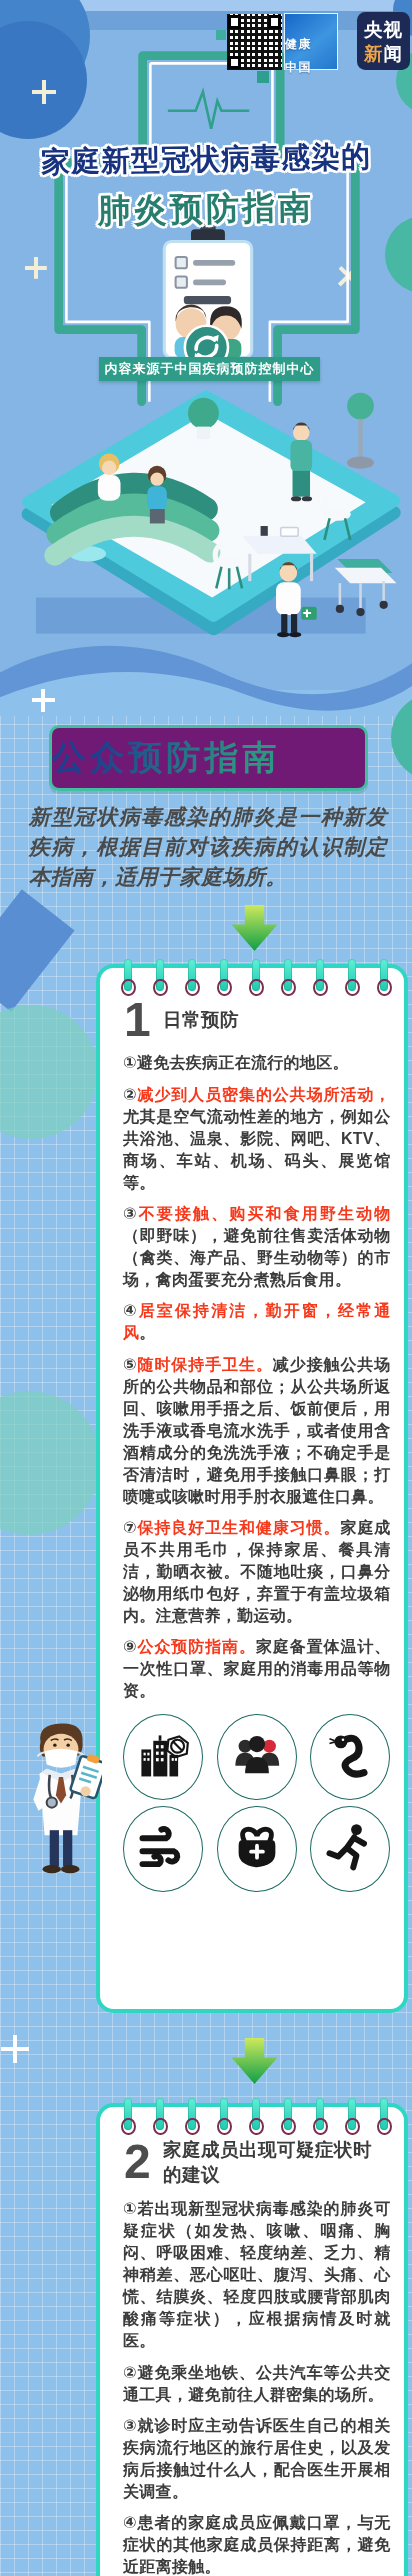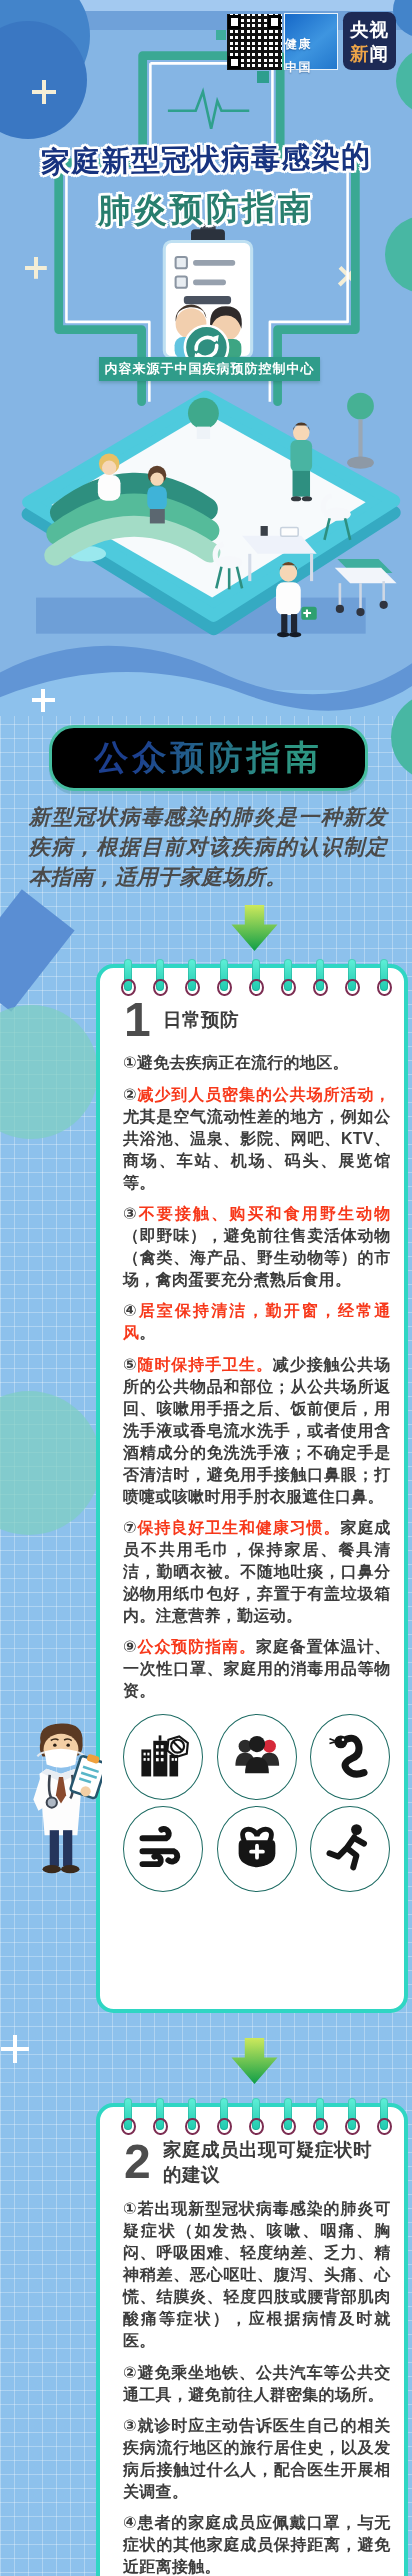--- a/index.html
+++ b/index.html
@@ -22,21 +22,21 @@
   
   .qr{left:227px;top:14.4px;width:55px;height:56px;background:
       repeating-linear-gradient(0deg,#111 0 2.6px,transparent 2.6px 5.7px),
       repeating-linear-gradient(90deg,#111 0 2.6px,#fff 2.6px 5.7px);}
   .qr .f{position:absolute;width:13.4px;height:13.4px;border:3.1px solid #000;background:#fff;}
   .qr .f1{left:1px;top:1px;} .qr .f2{right:1px;top:1px;} .qr .f3{left:1px;bottom:1px;}
   .logo-jk{left:284px;top:13.4px;width:54px;height:57px;border:1px solid #e8f2fa;
       background:linear-gradient(140deg,#1668c8 0%,#3e95e0 55%,#2277cc 100%);
       color:#fff;font-weight:900;font-size:12px;line-height:23px;text-align:left;
       padding-top:19px;letter-spacing:1.5px;text-shadow:0 1px 1.5px rgba(0,40,90,.4);}
-  .logo-cctv{left:343px;top:12.4px;width:53px;height:58px;background:#1d2a55;border-radius:8.2px;
+  .logo-cctv{left:357px;top:12.4px;width:53px;height:58px;background:#1d2a55;border-radius:8.2px;
       color:#fff;font-weight:900;font-size:18.5px;line-height:24px;text-align:center;padding-top:5.2px;letter-spacing:1px;}
   .logo-cctv .nw{color:#eda548;}
 
   
   .title1{left:0;top:140px;width:412px;text-align:center;font-size:29px;font-weight:900;color:#17337f;
       letter-spacing:1px;transform:rotate(-1deg);
       text-shadow:-2.1px -2.1px 0 #fff,2.1px -2.1px 0 #fff,-2.1px 2.1px 0 #fff,2.1px 2.1px 0 #fff,0 -2.6px 0 #fff,0 2.6px 0 #fff,-2.6px 0 0 #fff,2.6px 0 0 #fff;}
   .title2{left:0;top:187px;width:412px;text-align:center;font-size:33px;font-weight:900;color:#287e6e;
       letter-spacing:3.1px;transform:rotate(-1deg);
       text-shadow:-2.1px -2.1px 0 #fff,2.1px -2.1px 0 #fff,-2.1px 2.1px 0 #fff,2.1px 2.1px 0 #fff,0 -2.6px 0 #fff,0 2.6px 0 #fff,-2.6px 0 0 #fff,2.6px 0 0 #fff;}
@@ -44,22 +44,22 @@
   .ribbon{left:99px;top:357px;width:221px;height:24px;background:#2f9c8a;color:#fff;
       font-size:13px;font-weight:700;letter-spacing:1px;text-align:center;line-height:24px;
       box-shadow:0 1.5px 3.1px rgba(20,80,70,.25);}
 
   
   .grid-bg{left:0;top:690px;width:412px;height:2121px;background:#8dc1ec;}
   .grid-lines{left:0;top:716px;width:412px;height:2095px;pointer-events:none;background:
       repeating-linear-gradient(0deg,rgba(255,255,255,.30) 0 1px,transparent 1px 14px),
       repeating-linear-gradient(90deg,rgba(255,255,255,.30) 0 1px,transparent 1px 14px);}
 
-  .badge{left:49px;top:725px;width:319px;height:66px;background:#000000;border:3.6px solid #45bda0;
-      border-radius:25px;display:flex;align-items:center;justify-content:center;
+  .badge{left:49px;top:725px;width:319px;height:66px;background:#701a75;border:3.6px solid #45bda0;
+      border-radius:10px;display:flex;align-items:center;justify-content:flex-start;
       box-shadow:0 3.1px 0 rgba(30,110,95,.18);}
   .badge span{font-size:34px;font-weight:900;letter-spacing:4.1px;
       background:linear-gradient(110deg,#1c3f8e 20%,#2d9582 80%);
       -webkit-background-clip:text;background-clip:text;color:transparent;}
 
   .intro{left:29px;top:802px;width:358px;font-size:21px;line-height:30px;font-weight:800;
       color:#4a4a4a;letter-spacing:0.5px;text-align:justify;font-style:italic;}
 
   
   .card{left:96px;width:312px;background:#fff;border:4.6px solid #2fd6c3;border-radius:17.5px;

